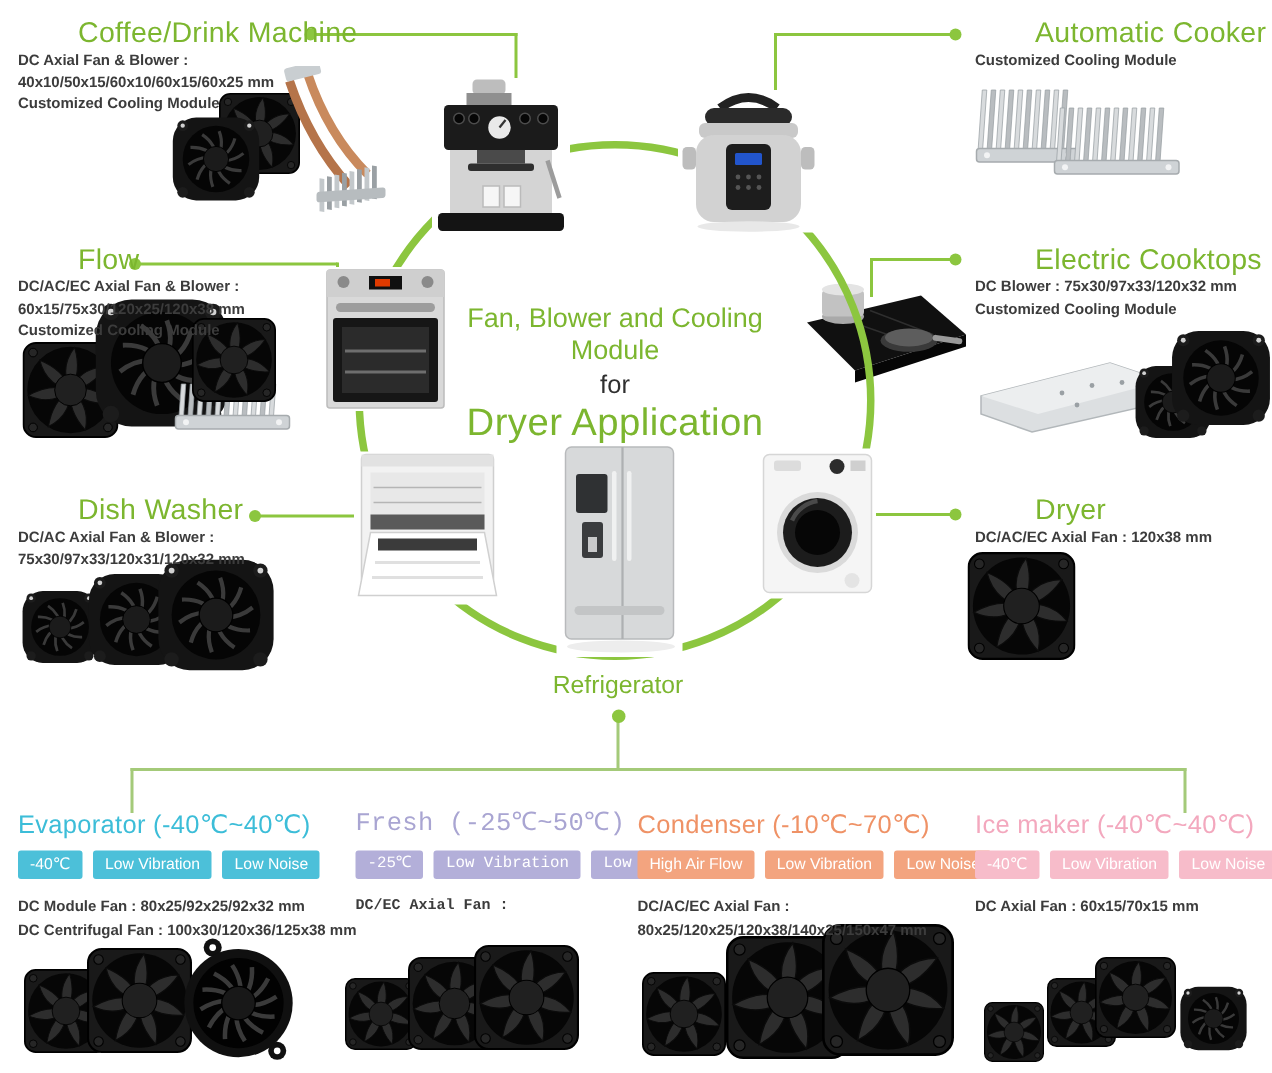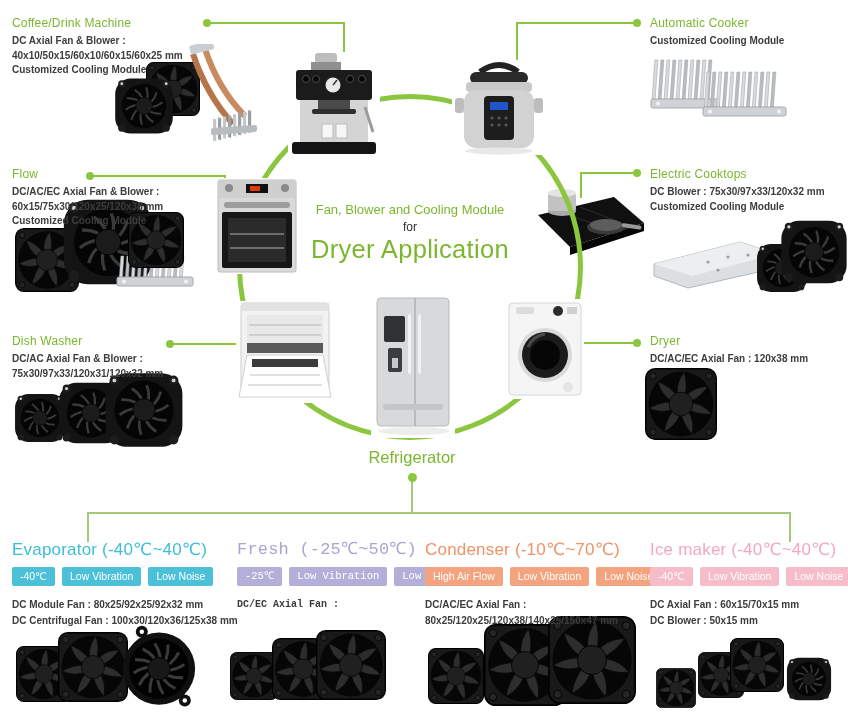--- a/index.html
+++ b/index.html
@@ -8,27 +8,27 @@
   
   .ring{position:absolute;left:237px;top:94px;width:346px;height:346px;border:5px solid var(--line);
     border-radius:50%;z-index:1;box-sizing:border-box;}
   .hline,.vline{position:absolute;background:var(--line);z-index:1;}
   .hline{height:2px;} .vline{width:2px;}
   .dot{position:absolute;width:8px;height:8px;border-radius:50%;background:var(--line);z-index:3;}
   .bline{position:absolute;background:var(--branch);z-index:1;}
   .bdot{position:absolute;width:9px;height:9px;border-radius:50%;background:var(--line);z-index:3;}
   
   .node{position:absolute;z-index:3;}
-  .node-title{font-size:12px;line-height:22px;color:var(--green);letter-spacing:.2px;}
+  .node-title{font-size:19px;line-height:22px;color:var(--green);letter-spacing:.2px;margin-left:40px;}
   .spec{font-size:10px;line-height:14.5px;font-weight:bold;color:var(--dark);}
   .node .spec:first-of-type{margin-top:5px;}
   
   .center-block{position:absolute;left:280px;top:202px;width:260px;text-align:center;z-index:3;}
-  .center-l1{font-size:13px;color:var(--green);}
-  .center-l2{font-size:12px;color:#2f2f2f;margin:3px 0 1px;}
+  .center-l1{font-size:18px;color:var(--green);}
+  .center-l2{font-size:17px;color:#2f2f2f;margin:3px 0 1px;}
   .center-l3{font-size:25.5px;color:var(--green);letter-spacing:.3px;}
   .fridge-label{position:absolute;left:312px;top:448px;width:200px;text-align:center;
     font-size:16.5px;color:var(--green);z-index:3;}
   
   .app{position:absolute;background:#fff;z-index:2;}
   .app-under{position:absolute;background:transparent;z-index:0;}
   .ill{position:absolute;z-index:2;line-height:0;}
   
   .col{position:absolute;top:540px;z-index:3;}
   .col-title{font-size:17px;line-height:20px;color:var(--accent);letter-spacing:.2px;white-space:nowrap;}
@@ -565,21 +565,20 @@
 
   <div class="col" style="left: 650px; width: 195px; --accent: #f3a8be; --accent2: #f7bcca;">
     <div class="col-title">Ice maker (-40℃~40℃)</div>
     <div class="badges">
       <span class="badge">-40℃</span>
       <span class="badge">Low Vibration</span>
       <span class="badge">Low Noise</span>
     </div>
     <div class="col-specs">
       <div class="col-spec">DC Axial Fan : 60x15/70x15 mm</div>
-      <div class="col-spec">DC Blower : 50x15 mm</div>
     </div>
   </div>
 
   <span class="ill" style="left:16px;top:646px;"><svg width="56" height="56" viewBox="0 0 100 100">
         <rect x="1" y="1" width="98" height="98" rx="13" fill="#191919" stroke="#000" stroke-width="2"></rect>
         <circle cx="50" cy="50" r="45" fill="#060606"></circle>
         <path d="M50 50C38 48 23 40 18 19C33 25 45 35 50 50Z" fill="#2d2d2d" stroke="#0b0b0b" stroke-width="1.2" transform="rotate(0.0 50 50)"></path>
         <path d="M50 50C38 48 23 40 18 19C33 25 45 35 50 50Z" fill="#2d2d2d" stroke="#0b0b0b" stroke-width="1.2" transform="rotate(51.4 50 50)"></path>
         <path d="M50 50C38 48 23 40 18 19C33 25 45 35 50 50Z" fill="#2d2d2d" stroke="#0b0b0b" stroke-width="1.2" transform="rotate(102.8 50 50)"></path>
         <path d="M50 50C38 48 23 40 18 19C33 25 45 35 50 50Z" fill="#2d2d2d" stroke="#0b0b0b" stroke-width="1.2" transform="rotate(154.2 50 50)"></path>

